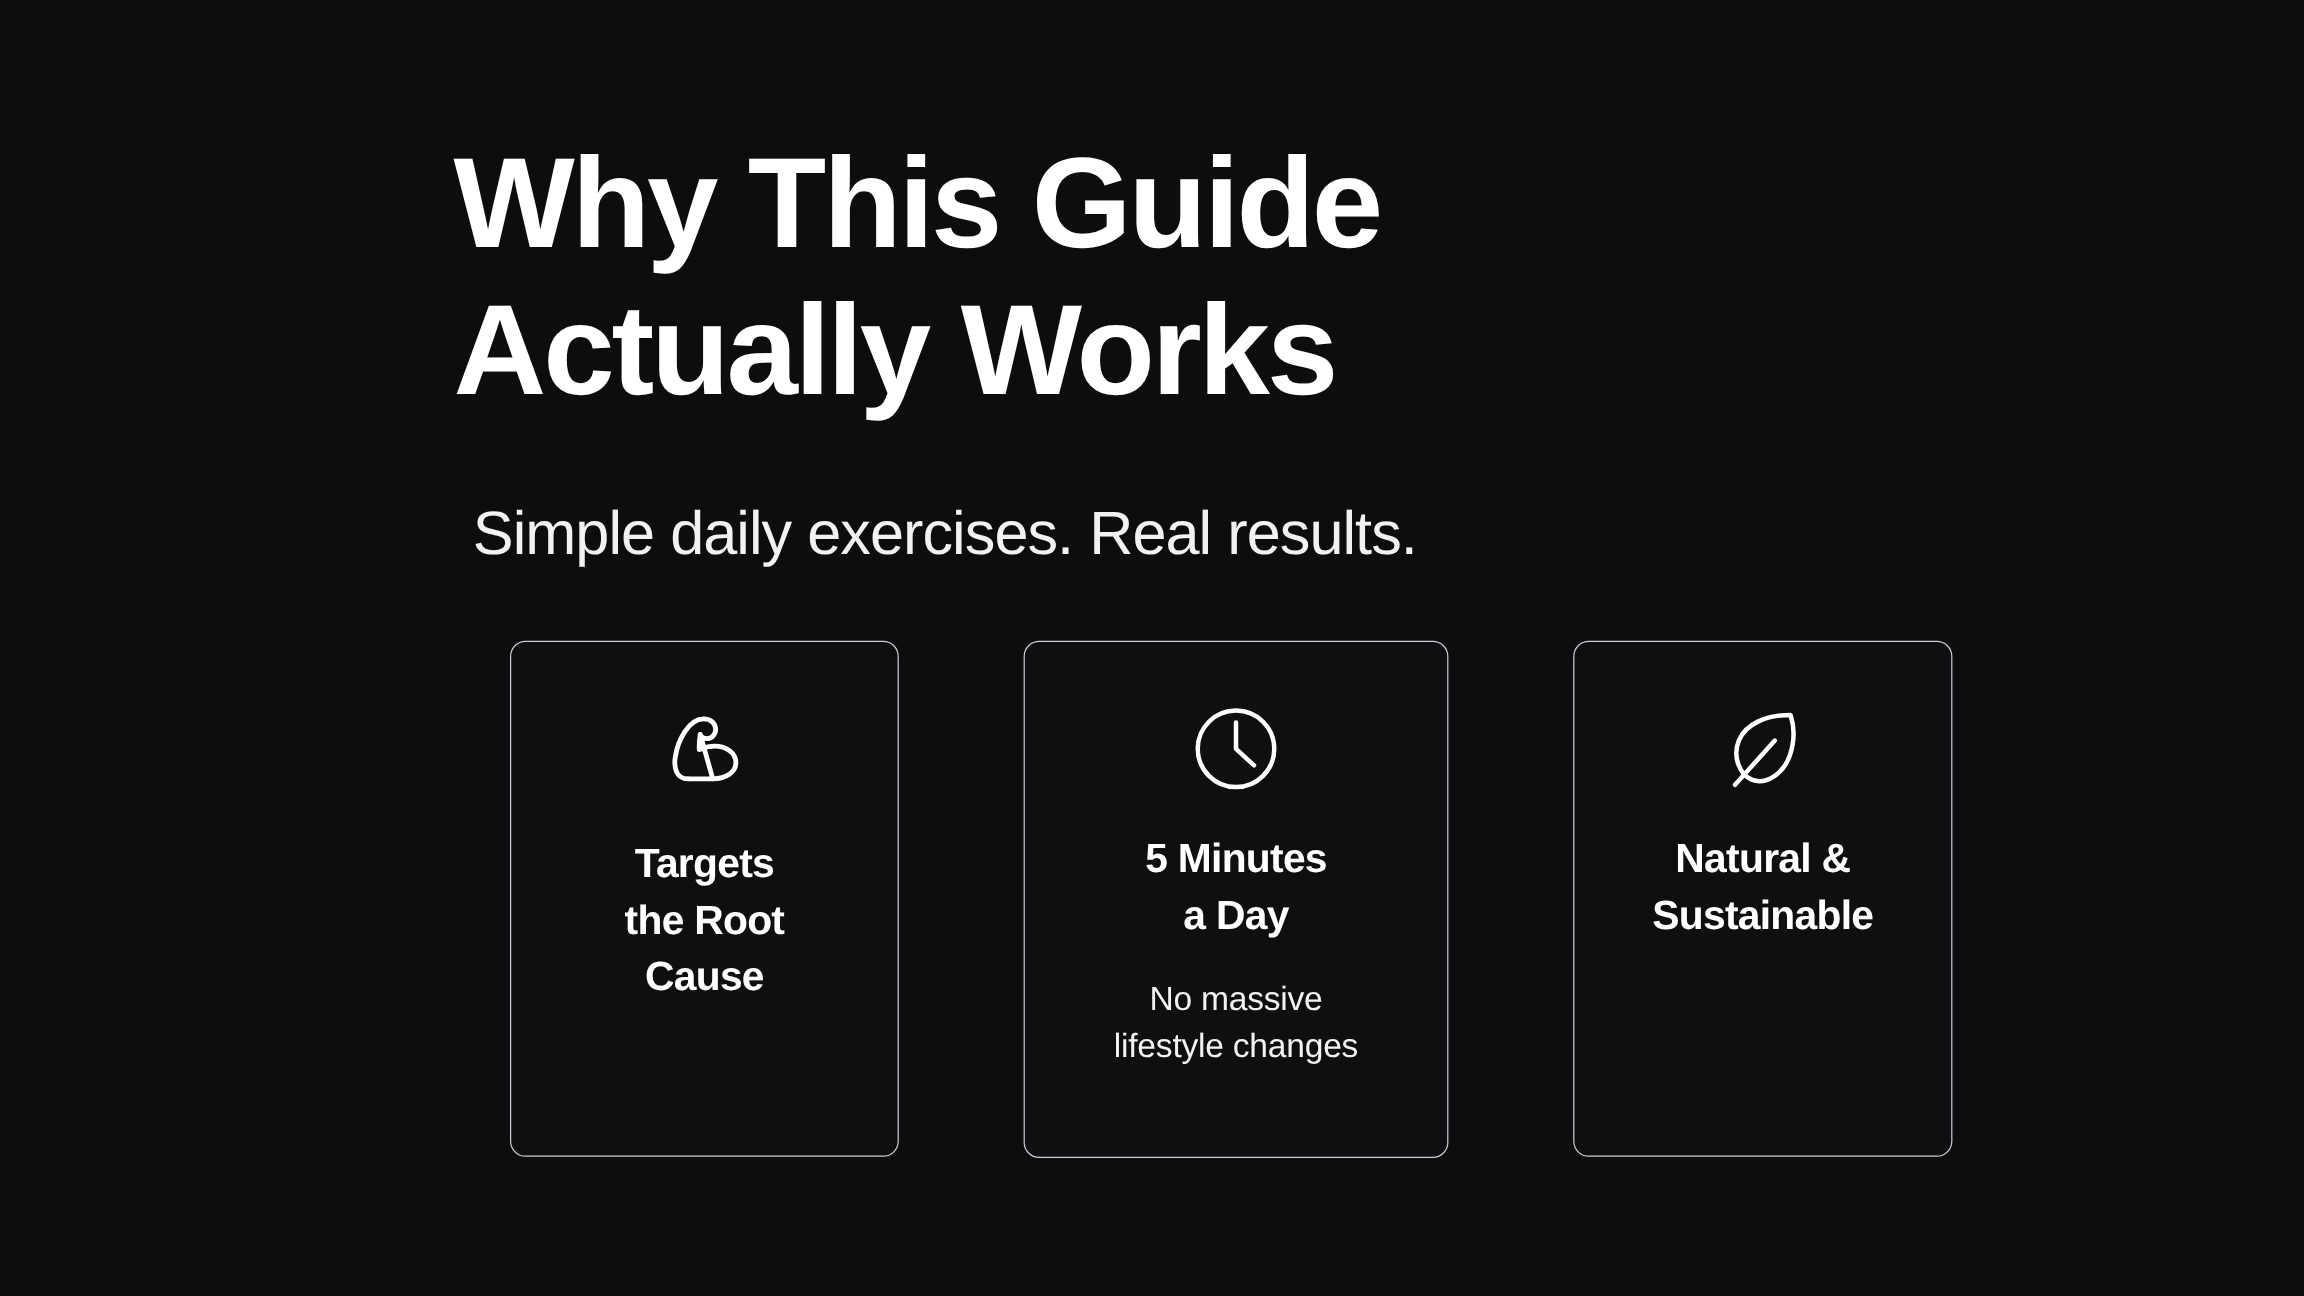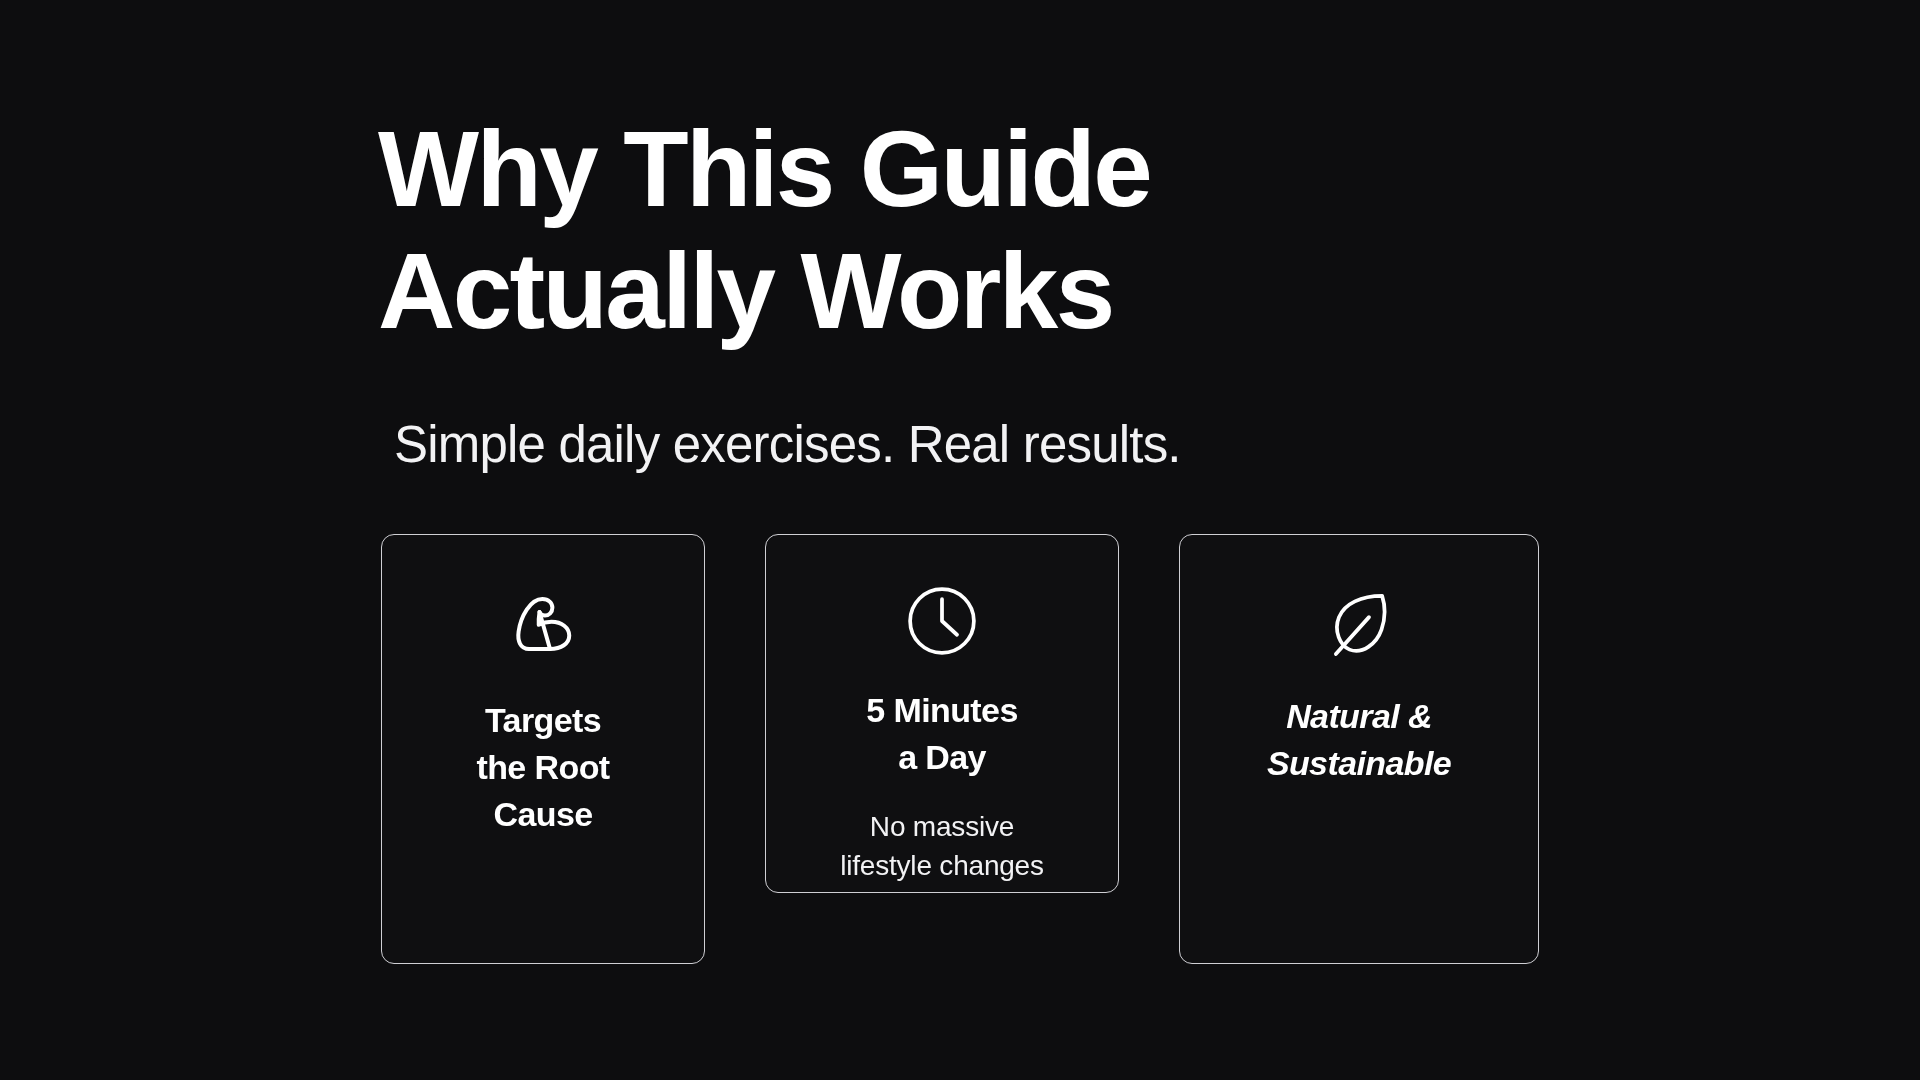--- a/index.html
+++ b/index.html
@@ -64,24 +64,25 @@
   .card {
     position: relative;
     box-sizing: border-box;
     background: #0f0f11;
     border: 1px solid #cfcfd4;
     border-radius: 13px;
     display: flex;
     flex-direction: column;
     align-items: center;
     padding: 32px 18px 26px 18px;
+    margin-left: 44px;
   }
   .card-1 { width: 324px; height: 430px; }
-  .card-2 { width: 354px; height: 359px; }
-  .card-3 { width: 360px; height: 430px; font-style: italic; }
+  .card-2 { width: 354px; height: 431px; }
+  .card-3 { width: 316px; height: 430px; }
 
   .card-icon {
     width: 86px;
     height: 86px;
     display: flex;
     align-items: center;
     justify-content: center;
     margin-top: 14px;
     margin-bottom: 30px;
   }

